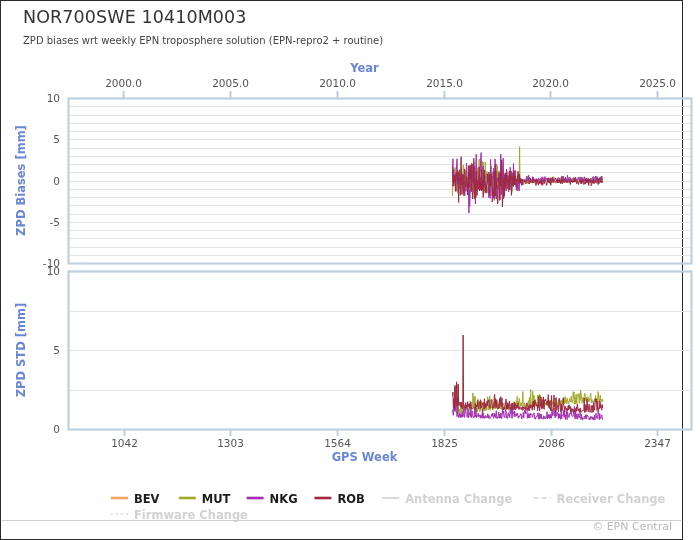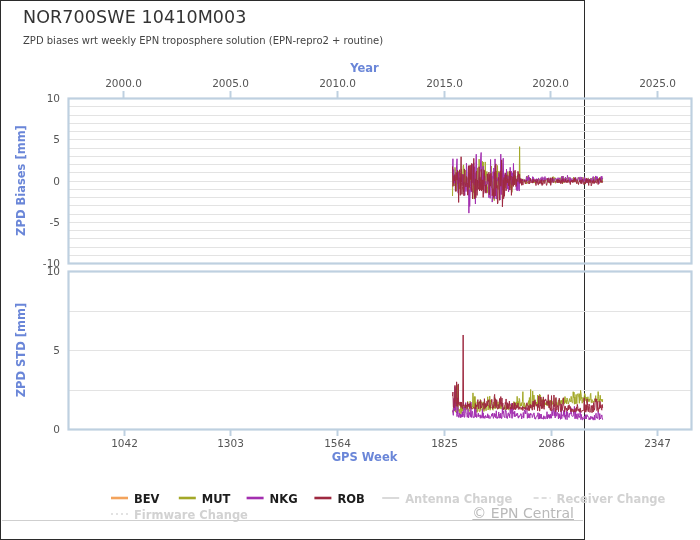--- a/index.html
+++ b/index.html
@@ -8,21 +8,21 @@
   }
   body {
     width: 700px;
     height: 540px;
     background: #ffffff;
     font-family: "DejaVu Sans", "Liberation Sans", sans-serif;
     overflow: hidden;
   }
   #page {
     position: relative;
-    width: 585px;
+    width: 683px;
     height: 540px;
     box-sizing: border-box;
     border: 1px solid #2b2b2b;
     background: #ffffff;
   }
   #title {
     position: absolute;
     left: 22px;
     top: 6px;
     font-size: 17.5px;
@@ -55,25 +55,24 @@
     font-family: "DejaVu Sans", "Liberation Sans", sans-serif;
   }
   .legend-label {
     font-size: 11.5px;
     font-weight: bold;
     font-family: "DejaVu Sans", "Liberation Sans", sans-serif;
   }
   #copyright {
     position: absolute;
     right: 10px;
-    bottom: 18px;
-    font-size: 14px;
+    bottom: 6px;
+    font-size: 11px;
     color: #b9b9b9;
     white-space: nowrap;
-    text-decoration: underline;
   }
   #footer-rule {
     position: absolute;
     left: 1px;
     right: 1px;
     bottom: 18px;
     height: 1px;
     background: #cfcfcf;
   }
 </style>

